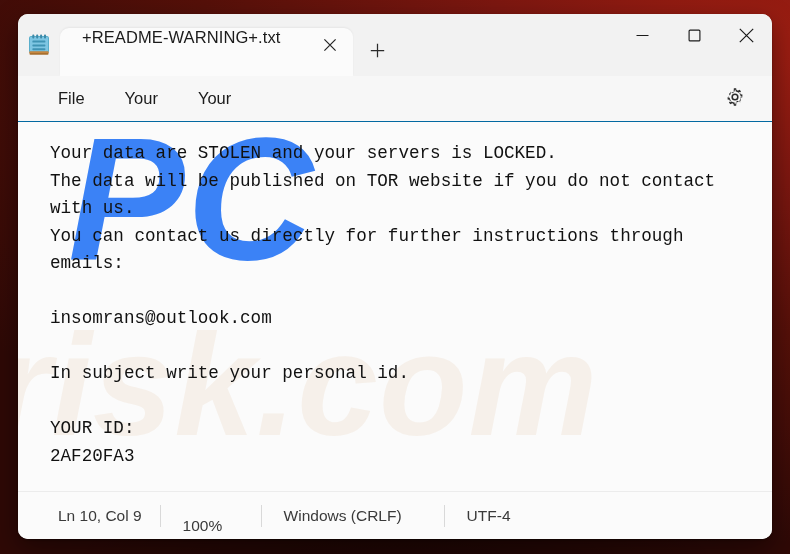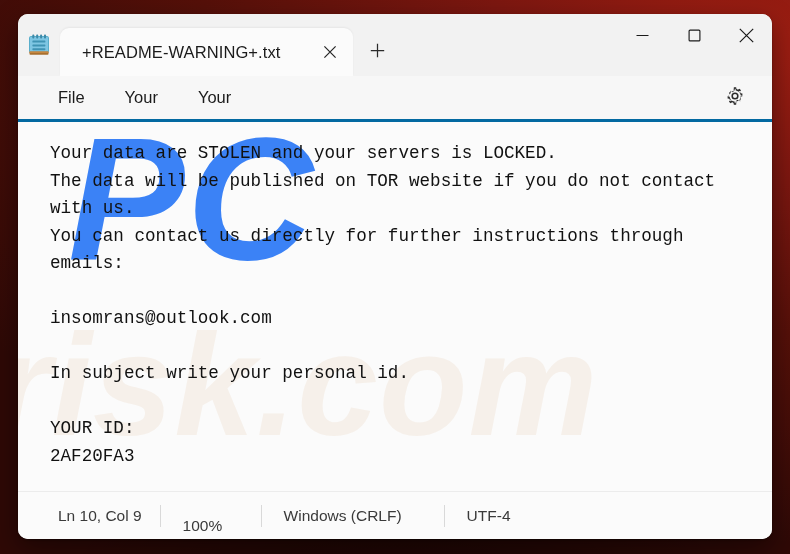--- a/index.html
+++ b/index.html
@@ -65,21 +65,20 @@
     justify-content: center;
   }
   .app-icon svg { display: block; }
 
   .tab {
     height: 48px;
     min-width: 280px;
     background: #fbfbfb;
     border-radius: 9px 9px 0 0;
     display: flex;
-    align-items: center;
     padding: 0 6px 0 22px;
     box-shadow: 0 -1px 2px rgba(0,0,0,0.05);
     position: relative;
     gap: 16px;
   }
   .tab-title {
     font-size: 16.5px;
     color: #1b1b1b;
     letter-spacing: 0.1px;
     white-space: nowrap;
@@ -124,21 +123,21 @@
     cursor: pointer;
   }
 
   
   .menubar {
     flex: 0 0 46px;
     height: 46px;
     display: flex;
     align-items: center;
     background: #f7f7f7;
-    border-bottom: 3px solid #0369a1;
+    border-bottom: 1px solid #0369a1;
     padding: 0 8px 0 26px;
   }
   .menu-item {
     font-size: 16.5px;
     color: #1b1b1b;
     padding: 5px 14px;
     border-radius: 5px;
     cursor: pointer;
     margin-right: 12px;
   }

